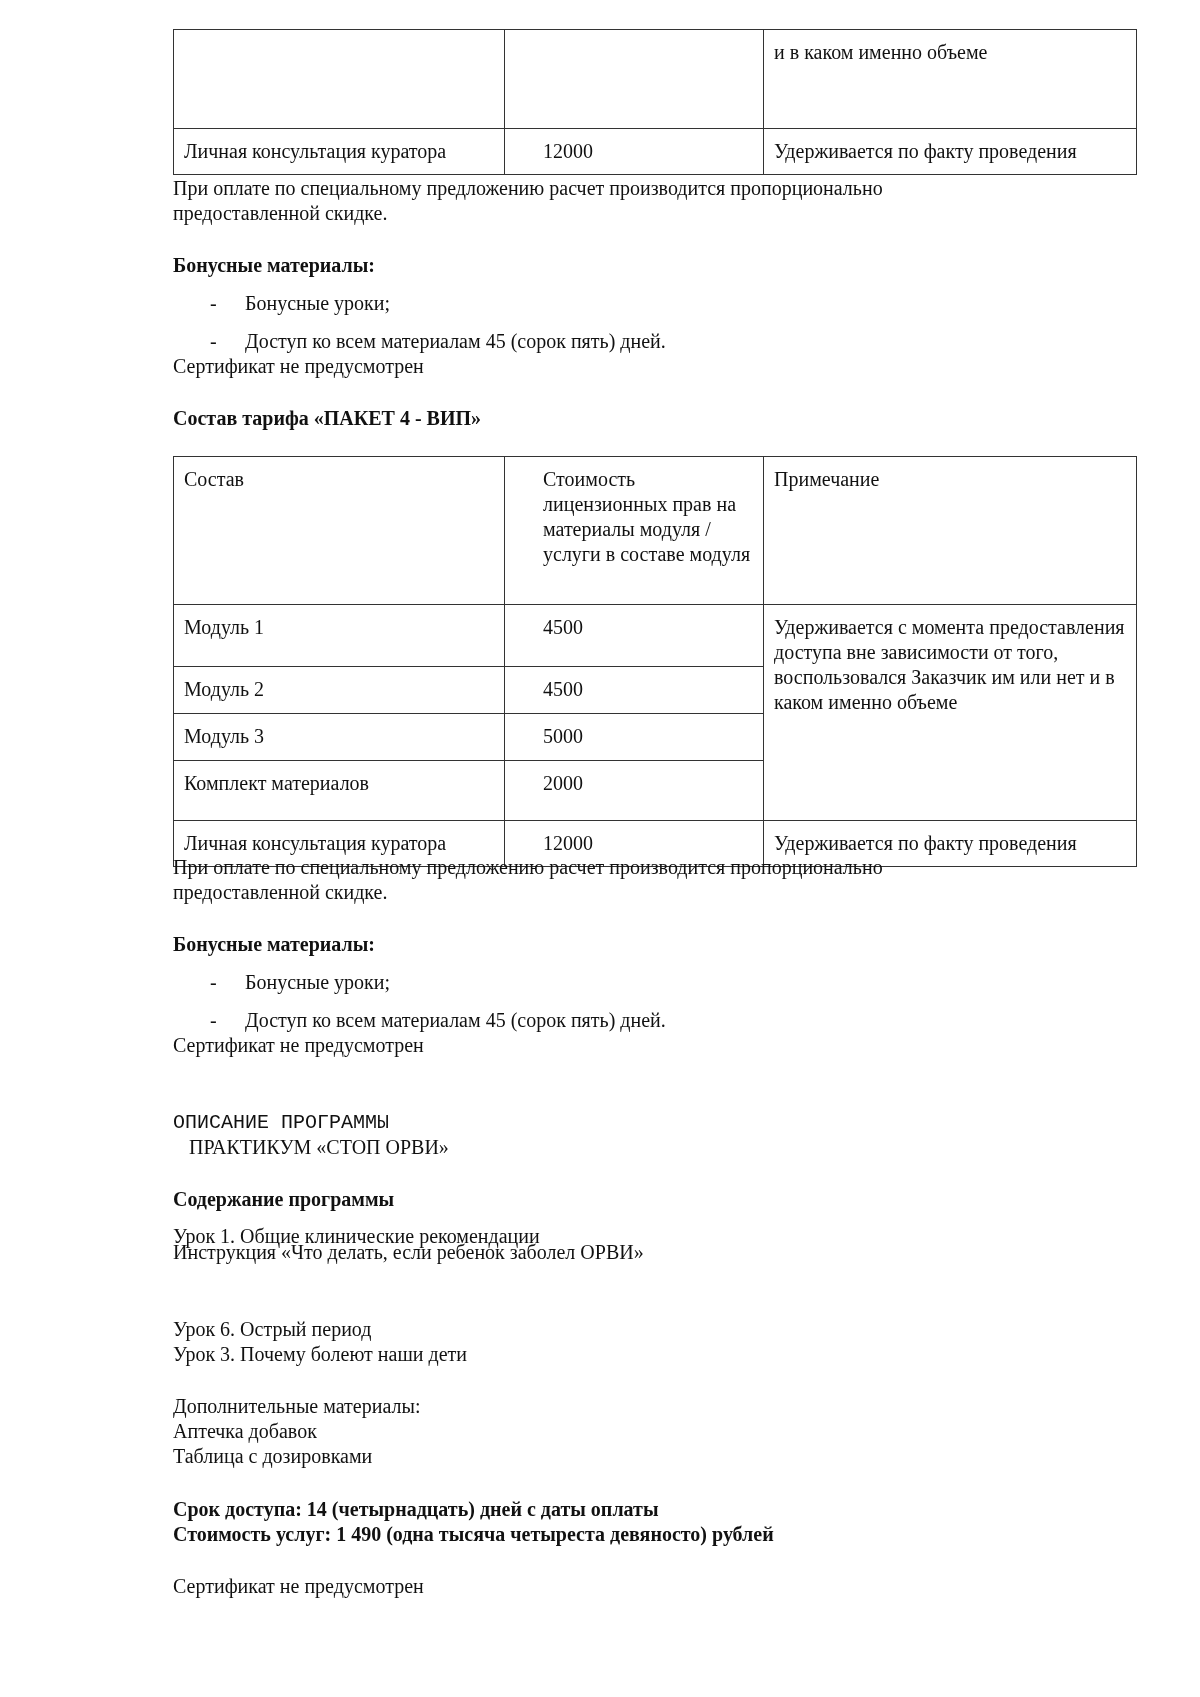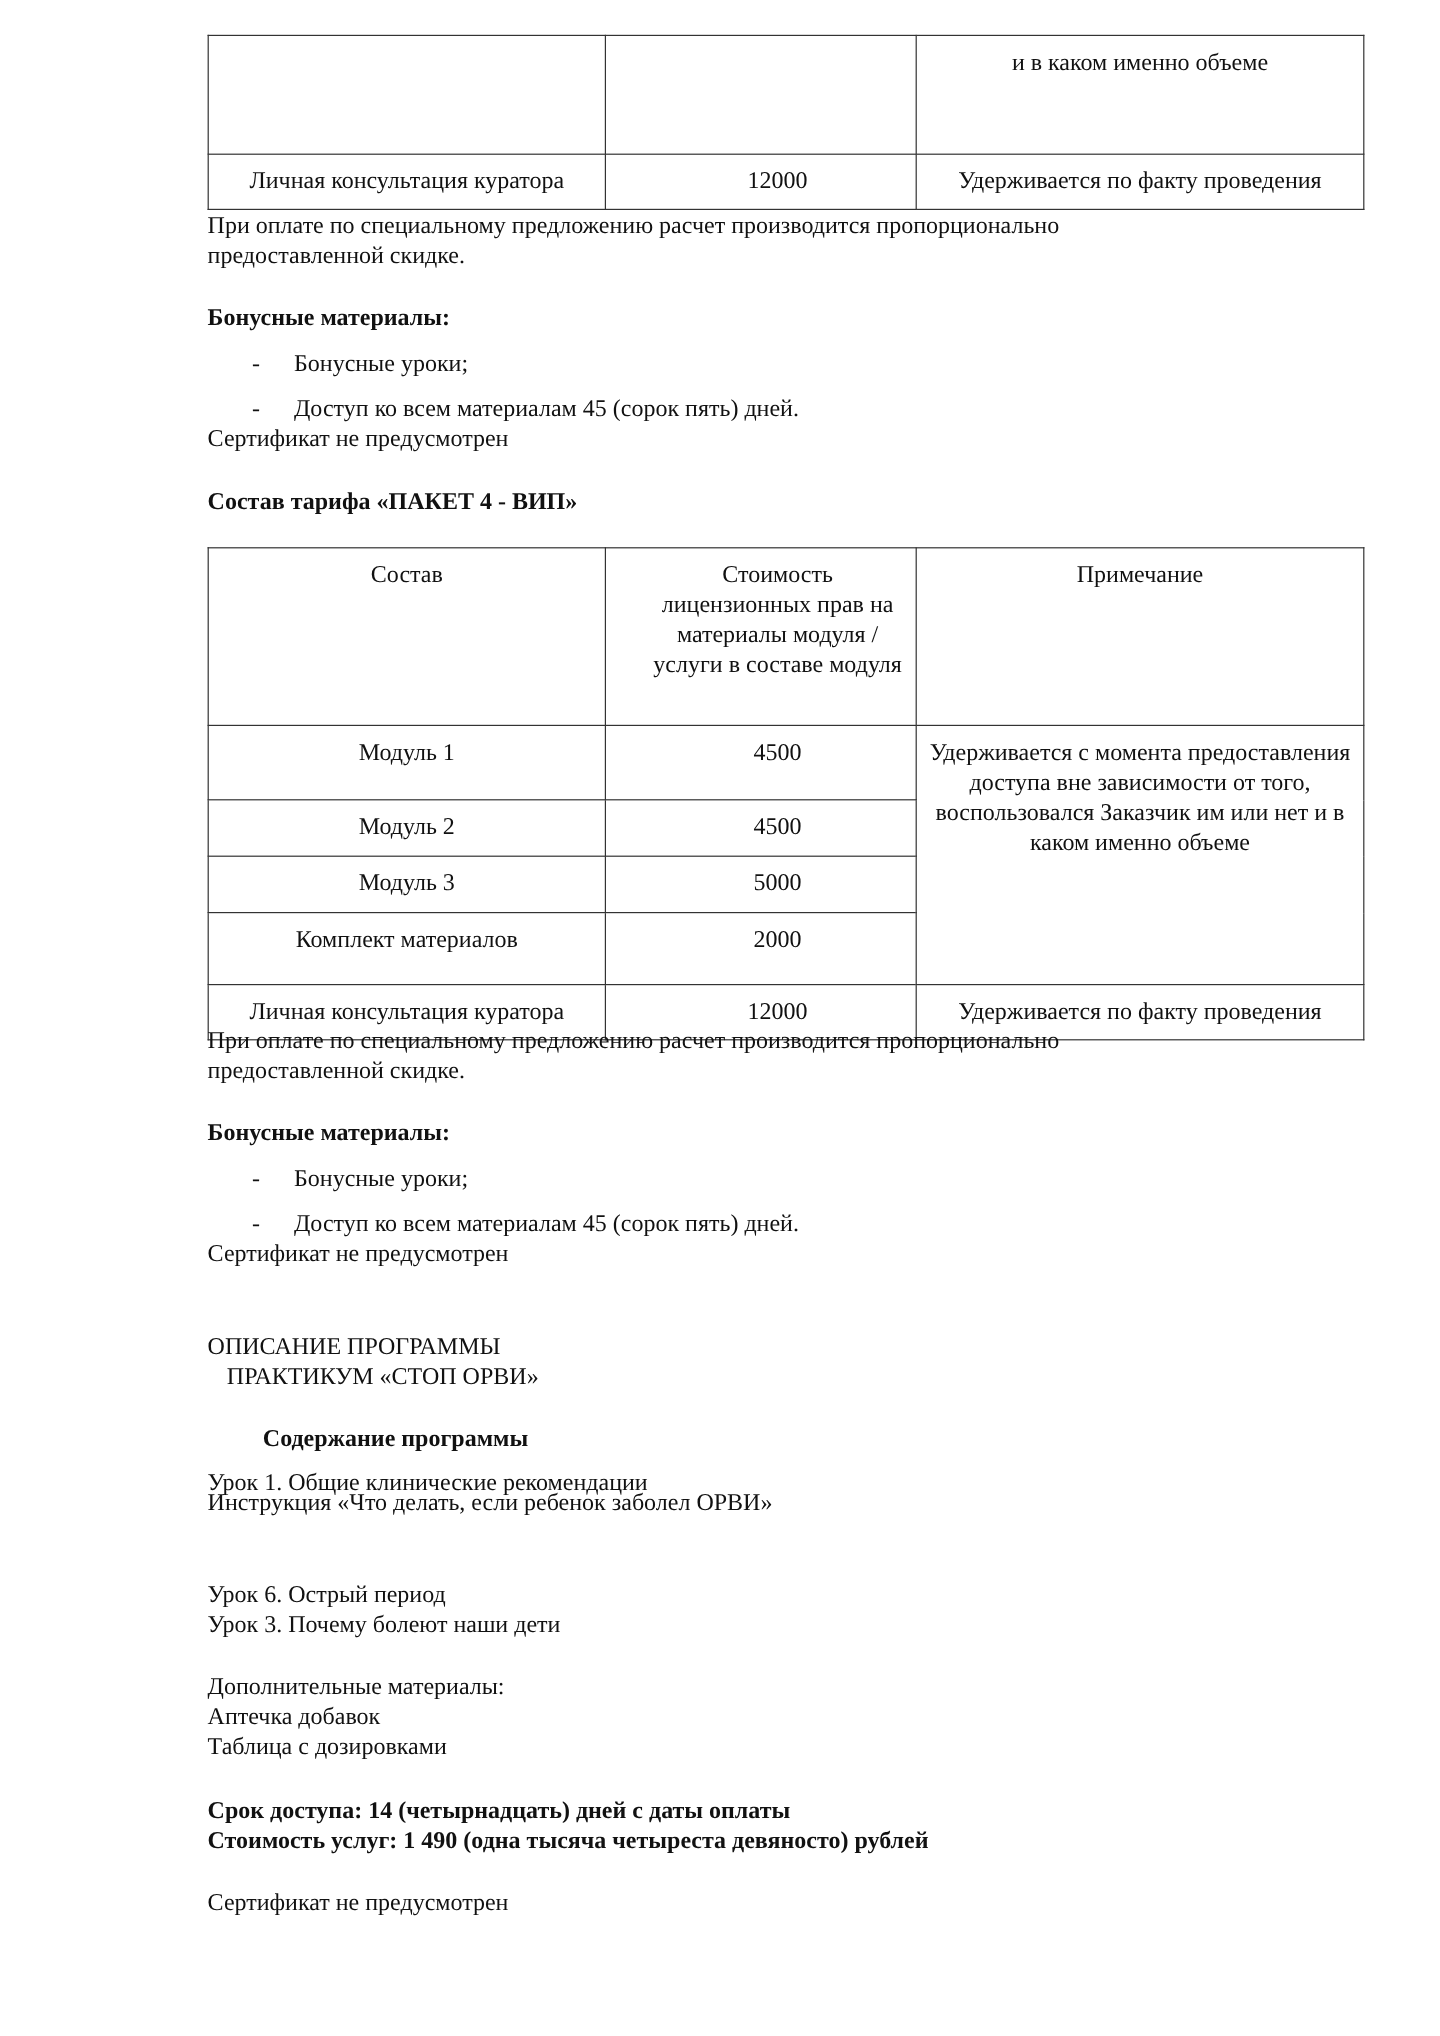--- a/index.html
+++ b/index.html
@@ -3,21 +3,21 @@
 <meta charset="utf-8">
 <style>
   html, body { margin: 0; padding: 0; background: #ffffff; }
   body {
     width: 1200px; height: 1697px; position: relative; overflow: hidden;
     font-family: "Liberation Serif", "DejaVu Serif", serif;
     color: #111111; font-size: 20px;
   }
   .abs { position: absolute; left: 173px; white-space: nowrap; line-height: 25px; }
   .bold { font-weight: bold; }
-  table { position: absolute; left: 173px; border-collapse: collapse; table-layout: fixed; text-align: center; }
+  table { position: absolute; left: 173px; border-collapse: collapse; table-layout: fixed; }
   td { border: 1.5px solid #333333; vertical-align: top; padding: 10px 10px 0 10px; line-height: 25px; font-size: 20px; }
   .c1 { width: 310px; margin-top: 33px; } .c2 { width: 210px; padding-left: 38px; } .c3 { width: 352px; }
   .dash { position: absolute; left: 210px; }
   .li { position: absolute; left: 245px; white-space: nowrap; line-height: 25px; }
 </style>
 </head>
 <body>
 
 <table style="top:29px;">
   <tbody>
@@ -79,23 +79,23 @@
 
 <div class="abs" style="top:855px;">При оплате по специальному предложению расчет производится пропорционально</div>
 <div class="abs" style="top:880px;">предоставленной скидке.</div>
 <div class="abs bold" style="top:932px;">Бонусные материалы:</div>
 <div class="dash abs" style="top:970px; left:210px;">-</div>
 <div class="li" style="top:970px;">Бонусные уроки;</div>
 <div class="dash abs" style="top:1008px; left:210px;">-</div>
 <div class="li" style="top:1008px;">Доступ ко всем материалам 45 (сорок пять) дней.</div>
 <div class="abs" style="top:1033px;">Сертификат не предусмотрен</div>
 
-<div class="abs" style="top:1110px;">ОПИСАНИЕ ПРОГРАММЫ</div>
+<div class="abs" style="top:1110px;font-family:Liberation Mono, monospace;">ОПИСАНИЕ ПРОГРАММЫ</div>
 <div class="abs" style="top:1135px;margin-left:16px;">ПРАКТИКУМ «СТОП ОРВИ»</div>
-<div class="abs bold" style="top:1187px;margin-left:46px;">Содержание программы</div>
+<div class="abs bold" style="top:1187px;">Содержание программы</div>
 <div class="abs" style="top:1240px;">Инструкция «Что делать, если ребенок заболел ОРВИ»</div>
 <div class="abs" style="top:1224px;">Урок 1. Общие клинические рекомендации</div>
 <div class="abs" style="top:1317px;">Урок 6. Острый период</div>
 <div class="abs" style="top:1342px;">Урок 3. Почему болеют наши дети</div>
 <div class="abs" style="top:1394px;">Дополнительные материалы:</div>
 <div class="abs" style="top:1419px;">Аптечка добавок</div>
 <div class="abs" style="top:1444px;">Таблица с дозировками</div>
 <div class="abs bold" style="top:1497px;">Срок доступа: 14 (четырнадцать) дней с даты оплаты</div>
 <div class="abs bold" style="top:1522px;">Стоимость услуг: 1 490 (одна тысяча четыреста девяносто) рублей</div>
 <div class="abs" style="top:1574px;">Сертификат не предусмотрен</div>

